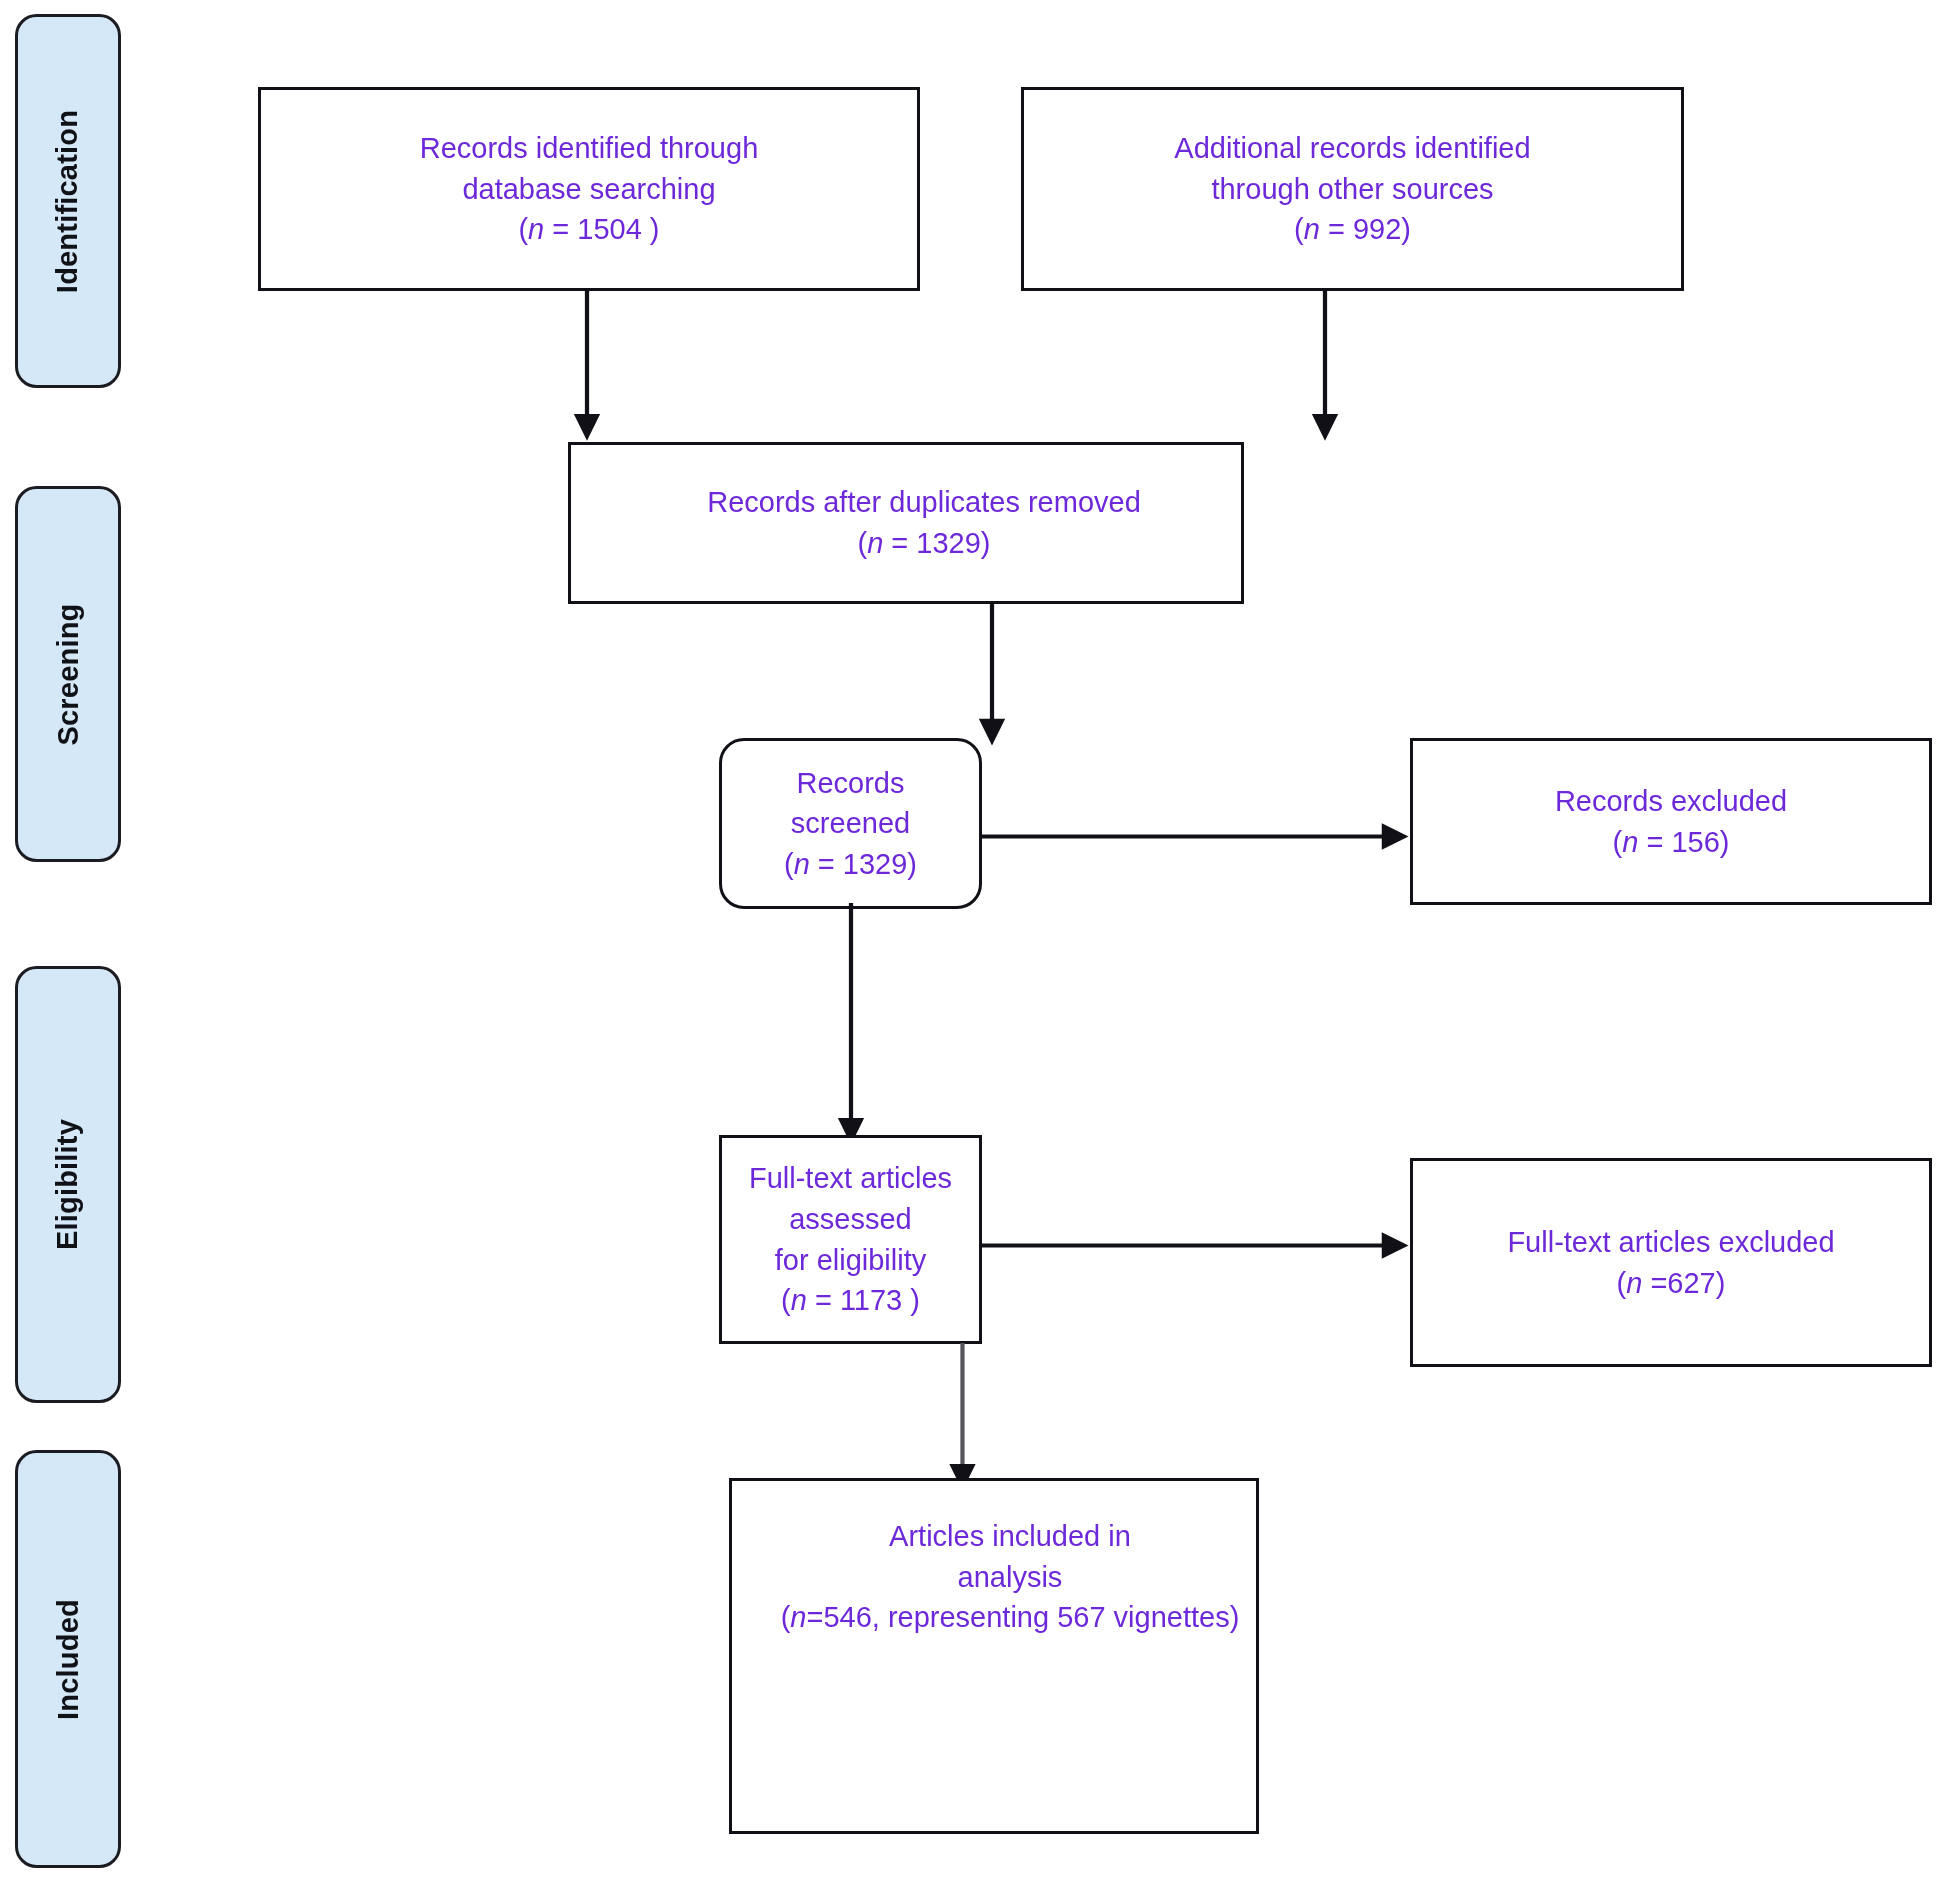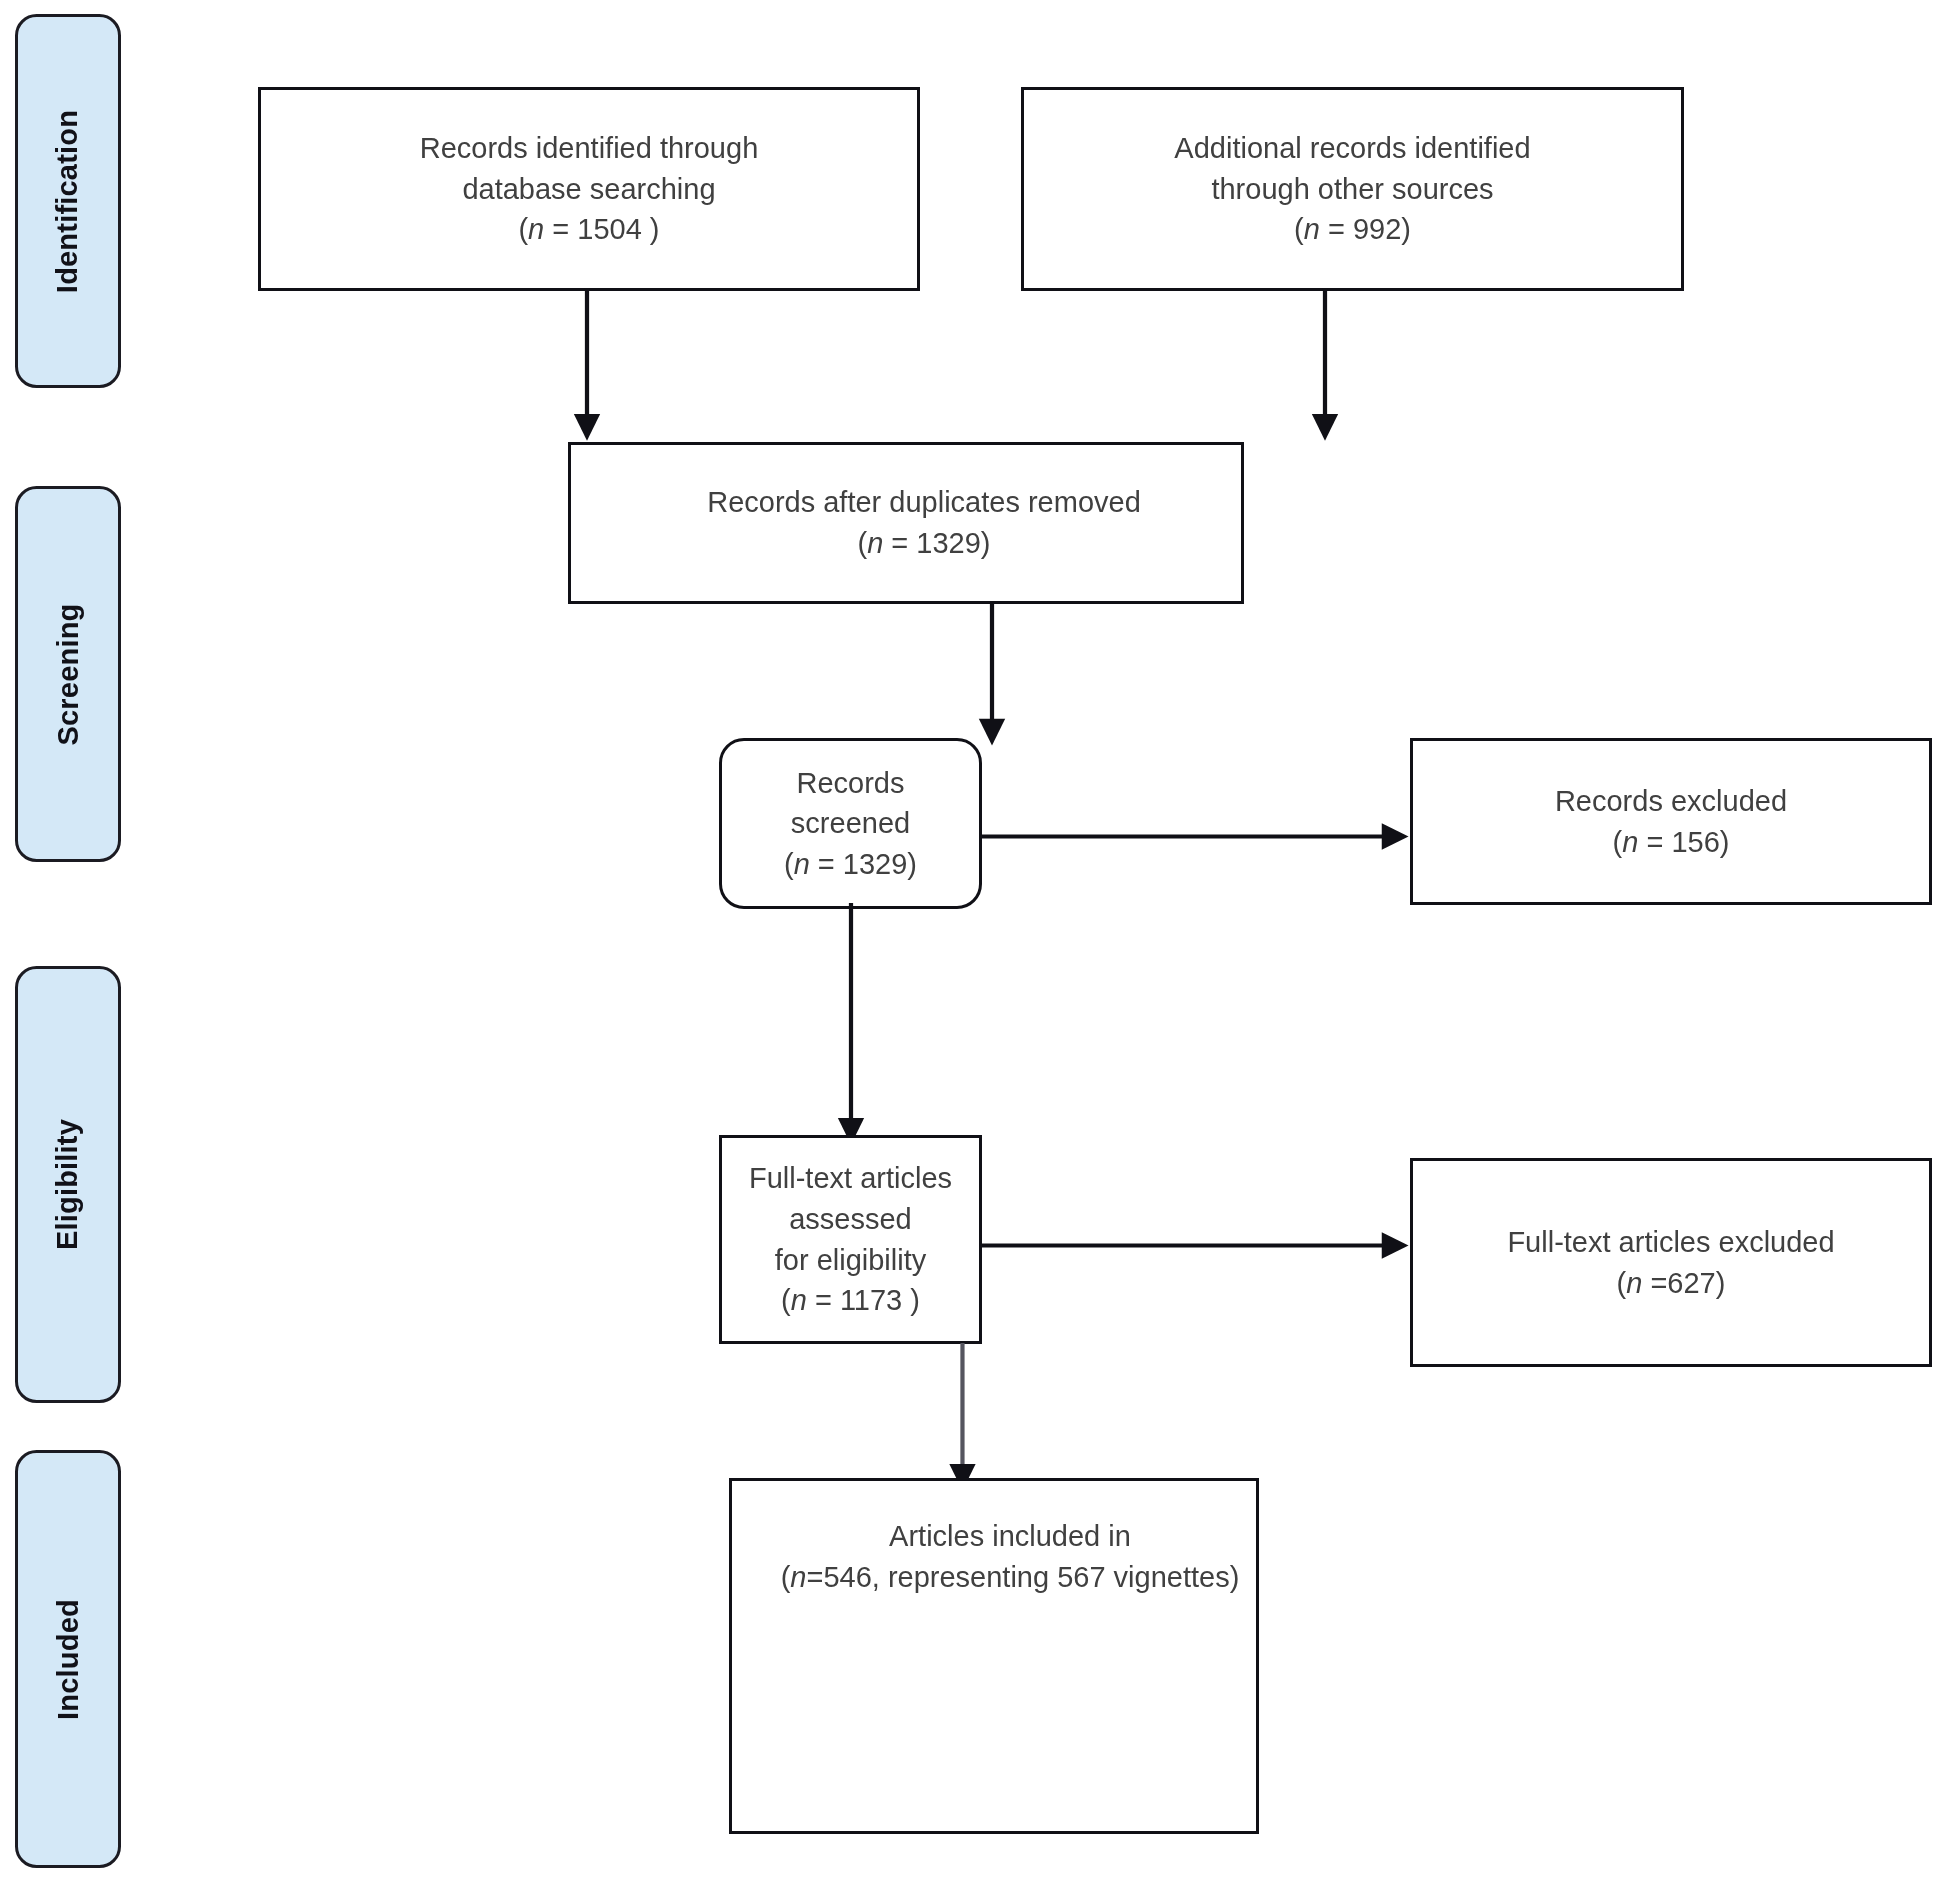--- a/index.html
+++ b/index.html
@@ -46,21 +46,21 @@
     background: #ffffff;
     border: 3.3px solid #101016;
     display: flex;
     align-items: center;
     justify-content: center;
     text-align: center;
   }
   .flow-box .box-text {
     font-size: 29px;
     line-height: 1.40;
-    color: #404040;
+    color: #6d28d9;
     padding: 0 12.2px;
     font-family: "Liberation Sans", sans-serif;
   }
   .flow-box .box-text .ital { font-style: italic; }
 
   
   .conn {
     position: absolute;
   }
   .conn svg { display: block; overflow: visible; }
@@ -183,18 +183,19 @@
   <div class="conn" style="left:930px; top:1343px;">
     <svg width="94" height="150" viewBox="0 0 200 320">
       <line x1="69" y1="0" x2="69" y2="282" stroke="#55555f" stroke-width="9"></line>
       <polygon points="69,315 41,258 97,258" fill="#101016"></polygon>
     </svg>
   </div>
 
   <div class="flow-box" style="left:729px; top:1478px; width:530px; height:356px;padding-left:32px;">
     <div class="box-text" style="align-self:flex-start; margin-top:35px;">
       <div>Articles included in</div>
+      <div>analysis</div>
       <div><span>(</span><span class="ital">n</span><span>=546, representing 567 vignettes)</span></div>
     </div>
   </div>
 
 </div>
 
 
 </body></html>

